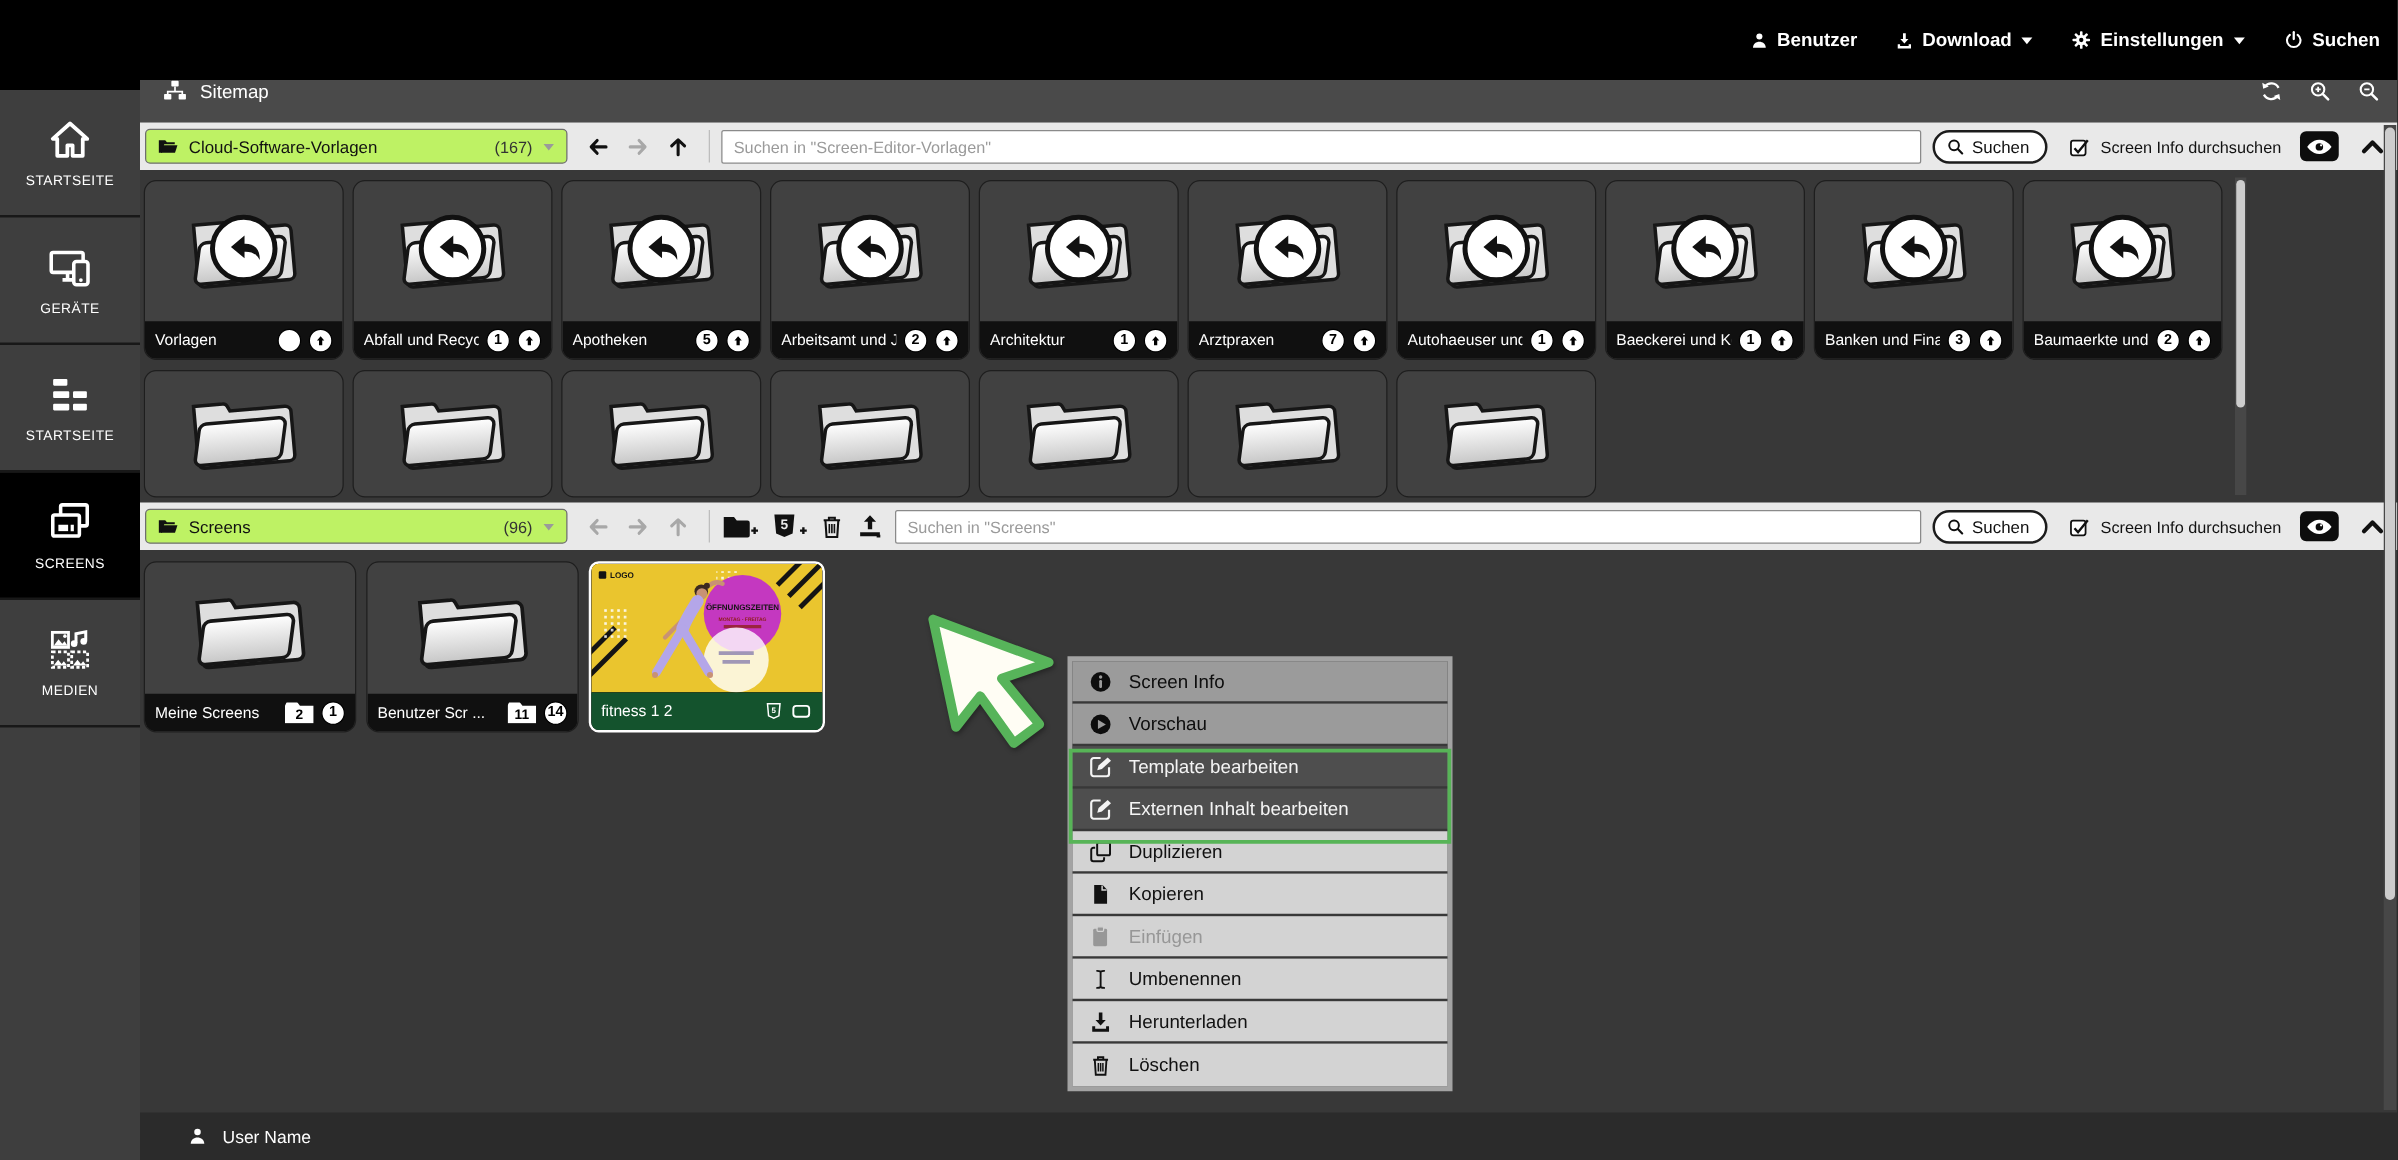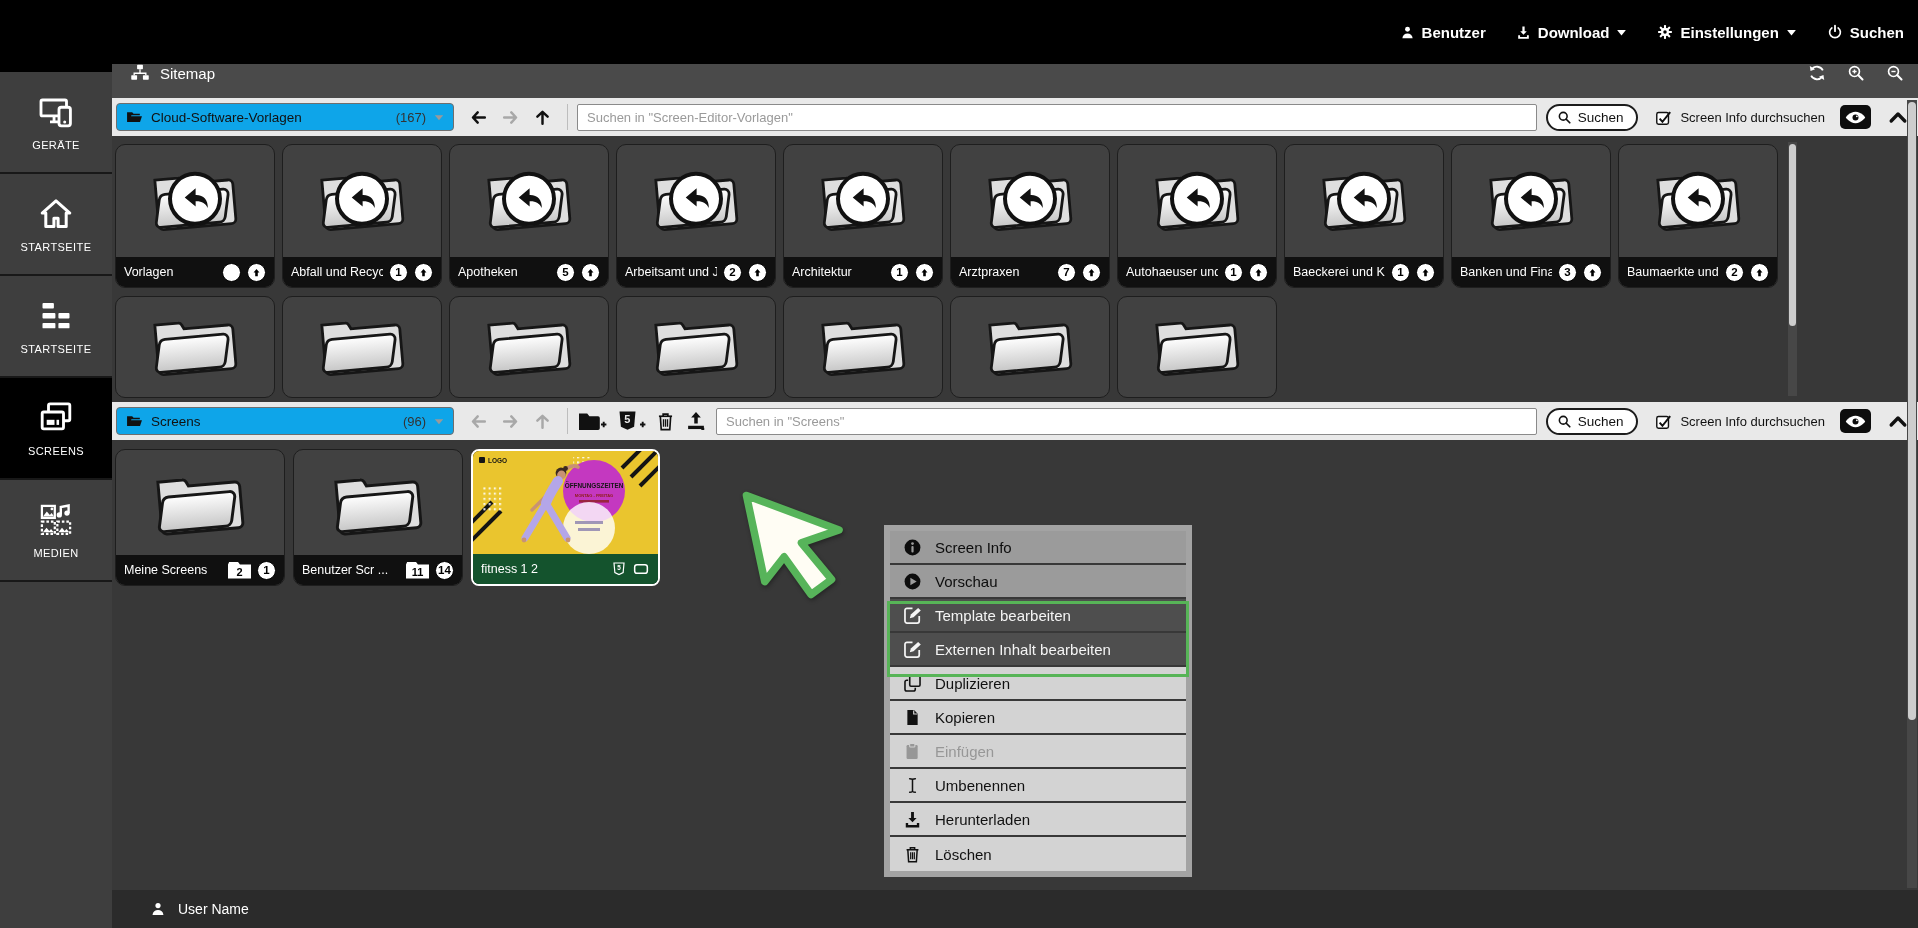--- a/index.html
+++ b/index.html
@@ -22,21 +22,21 @@
   
   .sitemap-bar{position:absolute;left:112px;top:48px;width:1806px;height:50px;background:#4a4a4a;display:flex;align-items:center;padding:0 14px 0 18px;color:#fff;}
   .sitemap-bar .title{font-size:15px;margin-left:10px;}
   .sitemap-tools{margin-left:auto;display:flex;align-items:center;gap:21px;}
   .sitemap-tools svg{display:block;cursor:pointer;}
 
   
   .toolbar{position:absolute;left:112px;width:1806px;height:38px;background:#e9e9e9;display:flex;align-items:center;padding:0 10px 0 4px;gap:9px;}
   .toolbar.tb1{top:98px;}
   .toolbar.tb2{top:402px;}
-  .dropdown{width:338px;height:28px;background:#0ea5e9;border:1px solid #6e6e6e;border-radius:4px;display:flex;align-items:center;padding:0 9px;gap:8px;cursor:pointer;}
+  .dropdown{width:338px;height:28px;background:#bef264;border:1px solid #6e6e6e;border-radius:4px;display:flex;align-items:center;padding:0 9px;gap:8px;cursor:pointer;}
   .dropdown .dname{font-size:13.5px;color:#111;flex:1;white-space:nowrap;overflow:hidden;}
   .dropdown .dcount{font-size:13px;color:#333;}
   .nav-arrows{display:flex;align-items:center;gap:13px;padding:0 6px;}
   .nav-arrows .nbtn{cursor:pointer;display:flex;}
   .ic-on{color:#111;} .ic-off{color:#a8a8a8;}
   .vsep{width:1px;height:26px;background:#bdbdbd;}
   .tool-ico{display:flex;align-items:center;cursor:pointer;color:#111;}
   .tb-search{flex:1;height:27px;border:1px solid #8a8a8a;background:#fff;font-size:13px;padding:0 9px;color:#222;border-radius:2px;}
   .tb-search::placeholder{color:#9a9a9a;}
   .search-btn{height:27px;border:2px solid #1c1c1c;border-radius:14px;background:#fff;display:flex;align-items:center;gap:6px;padding:0 13px 0 9px;font-size:13.5px;color:#111;cursor:pointer;}
@@ -64,21 +64,21 @@
   
   .sgrid{position:absolute;left:115px;top:449px;display:flex;gap:8px;}
   .stile{width:170px;height:137px;}
   .stile .fbody{padding-top:2px;}
   .screen-tile{position:relative;width:189px;height:137px;background:#000;border:2px solid #fff;border-radius:8px;overflow:hidden;display:flex;flex-direction:column;cursor:pointer;flex:0 0 auto;}
   .screen-tile .thumb{flex:1;display:block;}
   .screen-tile .fstrip{background:#14532d;height:30px;}
   .screen-tile .ticons{display:flex;align-items:center;gap:5px;color:#fff;}
 
   
-  .ctx{position:absolute;left:884px;top:525px;width:308px;border:6px solid #a3a3a3;z-index:40;}
+  .ctx{position:absolute;left:854px;top:525px;width:308px;border:4px solid #a3a3a3;z-index:40;}
   .ctx-item{height:34px;display:flex;align-items:center;padding:0 13px;gap:13px;font-size:15px;border-bottom:2px solid #383838;cursor:pointer;}
   .ctx-item:last-child{border-bottom:none;}
   .m-gray{background:#9b9b9b;color:#0d0d0d;--icon-bg:#9b9b9b;}
   .m-dark{background:#4e4e4e;color:#f4f4f4;--icon-bg:#4e4e4e;}
   .m-light{background:#d3d3d3;color:#111;--icon-bg:#d3d3d3;}
   .m-disabled{color:#979797;cursor:default;}
   .ctx-item svg{flex:0 0 auto;}
   .green-frame{position:absolute;left:-3px;right:-3px;top:70px;height:76px;border:3px solid #57b457;pointer-events:none;z-index:5;}
 
   
@@ -345,29 +345,29 @@
         </svg>
       <span>Suchen</span>
     </div>
   </div>
 
   <div class="sidebar">
     <div class="sidebar-top-gap"></div>
     <div id="sidebar-items">
         <div class="side-item">
     <svg width="36" height="36" color="#fff">
-            <use href="#i-devices"></use>
-          </svg>
-    <span class="lbl">GERÄTE</span>
+            <use href="#i-home"></use>
+          </svg>
+    <span class="lbl">STARTSEITE</span>
   </div>
         <div class="side-item">
     <svg width="36" height="36" color="#fff">
-            <use href="#i-home"></use>
-          </svg>
-    <span class="lbl">STARTSEITE</span>
+            <use href="#i-devices"></use>
+          </svg>
+    <span class="lbl">GERÄTE</span>
   </div>
         <div class="side-item">
     <svg width="36" height="36" color="#fff">
             <use href="#i-playlists"></use>
           </svg>
     <span class="lbl">STARTSEITE</span>
   </div>
         <div class="side-item active">
     <svg width="36" height="36" color="#fff">
             <use href="#i-screens"></use>

